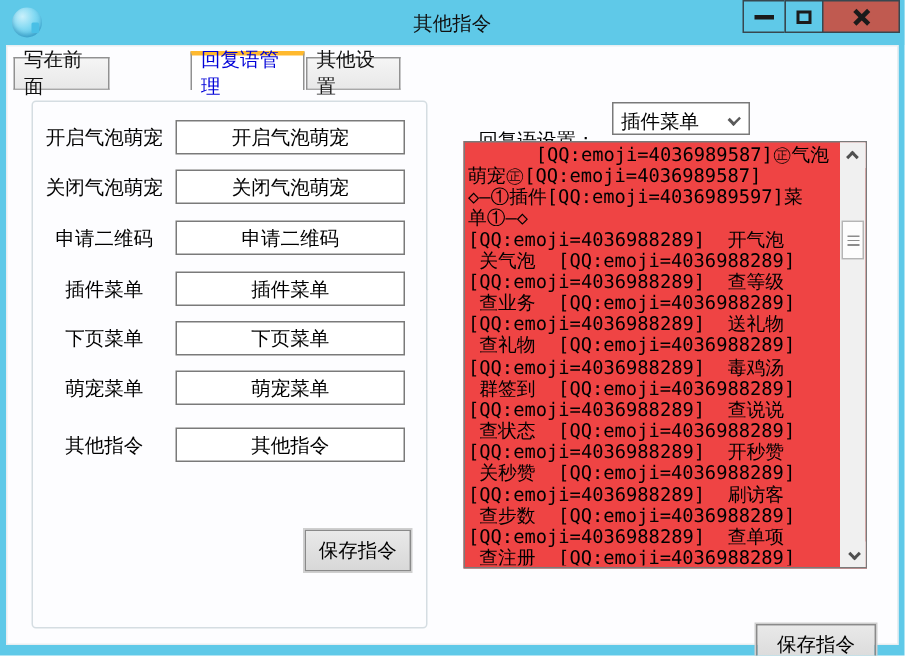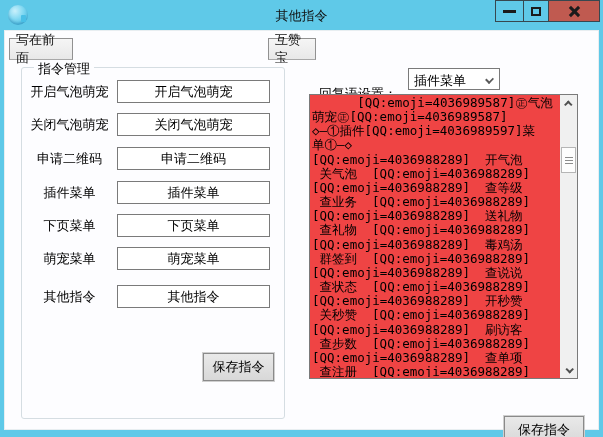--- a/index.html
+++ b/index.html
@@ -98,26 +98,28 @@
     <div class="win-btn btn-close">
         <div class="glyph-close"></div>
       </div>
   </div>
 
   <div class="content">
 
     <div class="tab tab1">
         <span>写在前面</span>
       </div>
-    <div class="tab tab5">
-        <span>互赞宝</span>
+    <div class="tab tab3 active">
+        <span>回复语管理</span>
+      </div>
+    <div class="tab tab4">
+        <span>其他设置</span>
       </div>
 
     <div class="groupbox">
-      <div class="groupbox-title">指令管理</div>
 
       <div class="cmd-label" style="top:12px">开启气泡萌宠</div>
       <input class="cmd-input" style="top: 12px;" value="开启气泡萌宠">
 
       <div class="cmd-label" style="top:45px">关闭气泡萌宠</div>
       <input class="cmd-input" style="top: 45px;" value="关闭气泡萌宠">
 
       <div class="cmd-label" style="top:79px">申请二维码</div>
       <input class="cmd-input" style="top: 79px;" value="申请二维码">
 

